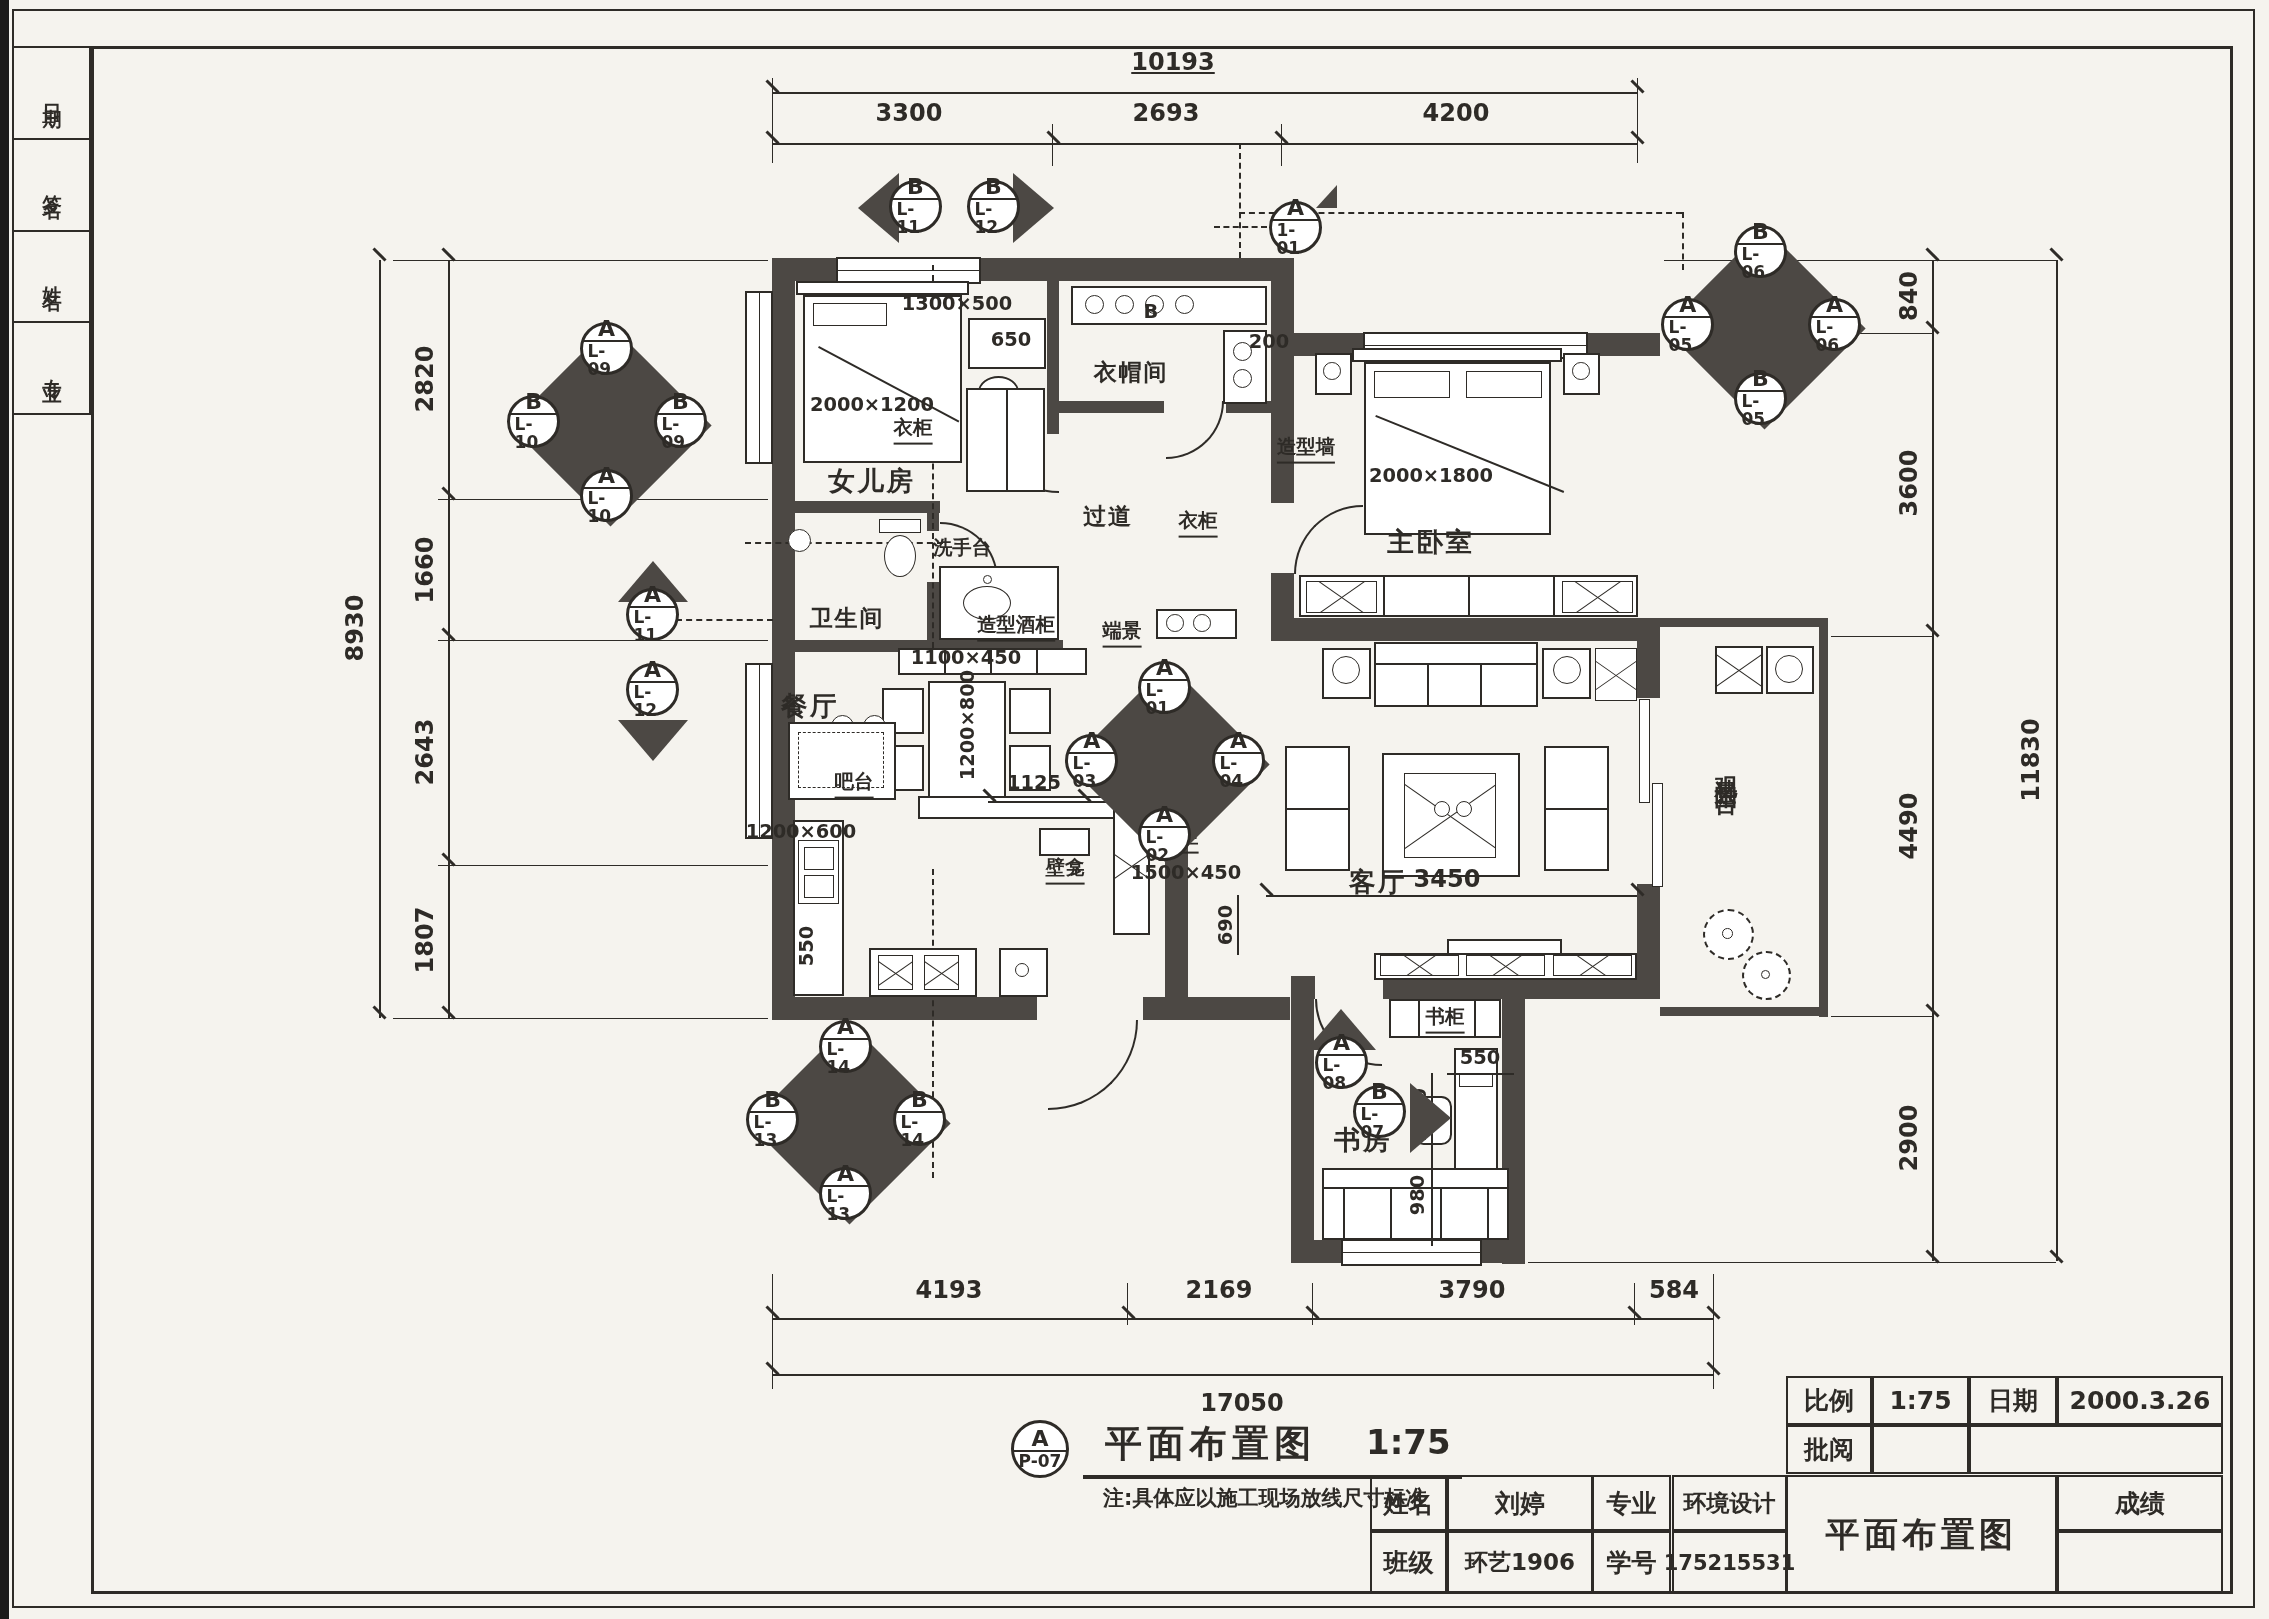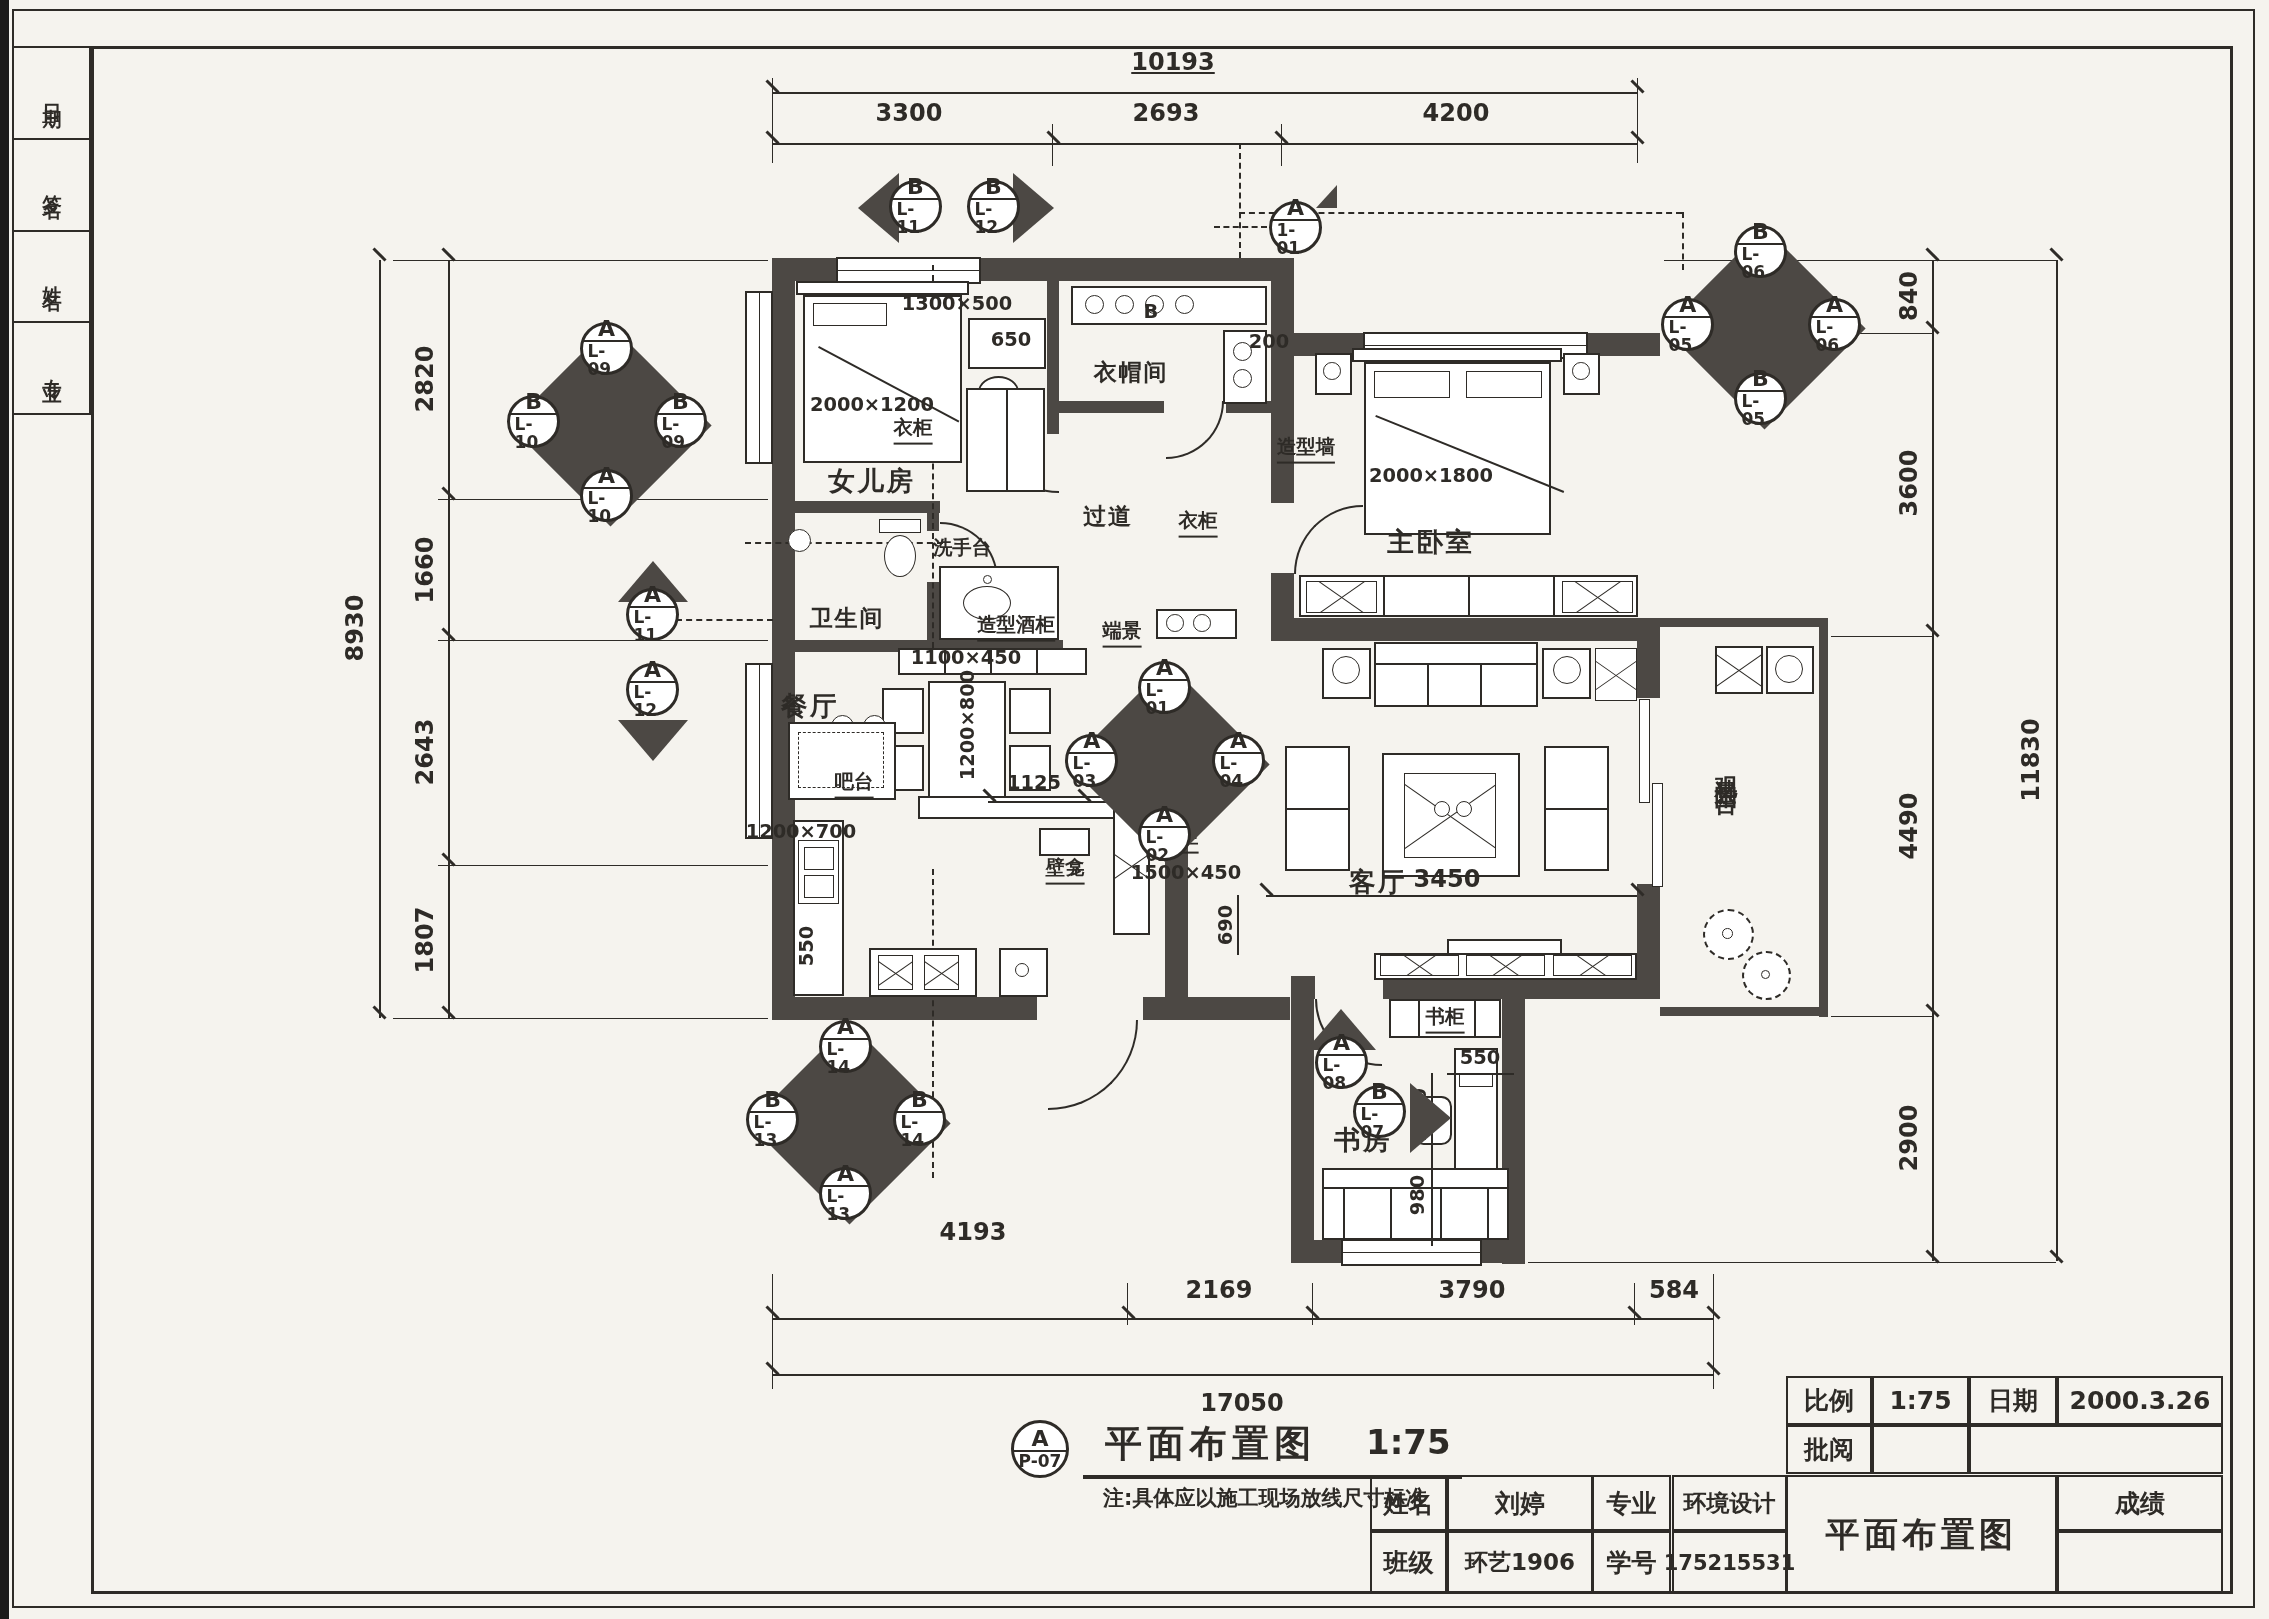--- a/index.html
+++ b/index.html
@@ -270,21 +270,21 @@
   <span class="sl" style="left:957px;top:303px;">1300×500</span>
   <span class="sl ul" style="left:913px;top:429px;">衣柜</span>
   <span class="sl ul" style="left:1198px;top:522px;">衣柜</span>
   <span class="sl" style="left:962px;top:547px;">洗手台</span>
   <span class="sl" style="left:966px;top:657px;">1100×450</span>
   <span class="sl" style="left:1431px;top:475px;">2000×1800</span>
   <span class="sl ul" style="left:1306px;top:448px;">造型墙</span>
   <span class="sl ul" style="left:1122px;top:632px;">端景</span>
   <span class="sl ul" style="left:1016px;top:626px;">造型酒柜</span>
   <span class="sl ul" style="left:854px;top:783px;">吧台</span>
-  <span class="sl" style="left:801px;top:831px;">1200×700</span>
+  <span class="sl" style="left:801px;top:831px;">1200×600</span>
   <span class="sl r90" style="left:967px;top:725px;">1200×800</span>
   <span class="sl ul" style="left:1065px;top:869px;">壁龛</span>
   <span class="sl ul" style="left:1179px;top:838px;">鞋柜</span>
   <span class="sl" style="left:1186px;top:872px;">1500×450</span>
   <span class="sl ul" style="left:1445px;top:1018px;background:#fff;">书柜</span>
   <span class="sl" style="left:1151px;top:311px;">B</span>
 
   <span class="sl" style="left:1011px;top:339px;">650</span>
   <span class="sl" style="left:1269px;top:341px;">200</span>
   <div class="lh" style="left:988px;top:801px;width:134px;"></div>
@@ -327,21 +327,21 @@
   <div class="lv thin" style="left:1127px;top:1283px;height:42px;"></div>
   <div class="lv thin" style="left:1312px;top:1283px;height:42px;"></div>
   <div class="lv thin" style="left:1634px;top:1283px;height:42px;"></div>
   <div class="lv thin" style="left:1713px;top:1274px;height:115px;"></div>
   <div class="lh" style="left:772px;top:1318px;width:941px;"></div>
   <div class="tk" style="left:764px;top:1311px;"></div>
   <div class="tk" style="left:1120px;top:1311px;"></div>
   <div class="tk" style="left:1304px;top:1311px;"></div>
   <div class="tk" style="left:1626px;top:1311px;"></div>
   <div class="tk" style="left:1705px;top:1311px;"></div>
-  <span class="dl" style="left:949px;top:1232px;margin-left:24px;">4193</span>
+  <span class="dl" style="left:949px;top:1290px;">4193</span>
   <span class="dl" style="left:1219px;top:1290px;">2169</span>
   <span class="dl" style="left:1472px;top:1290px;">3790</span>
   <span class="dl" style="left:1674px;top:1290px;">584</span>
   <div class="lh" style="left:772px;top:1374px;width:941px;"></div>
   <div class="tk" style="left:764px;top:1367px;"></div>
   <div class="tk" style="left:1705px;top:1367px;"></div>
   <span class="dl" style="left:1242px;top:1403px;">17050</span>
 
   <div class="lh thin" style="left:393px;top:260px;width:375px;"></div>
   <div class="lh thin" style="left:438px;top:499px;width:330px;"></div>

